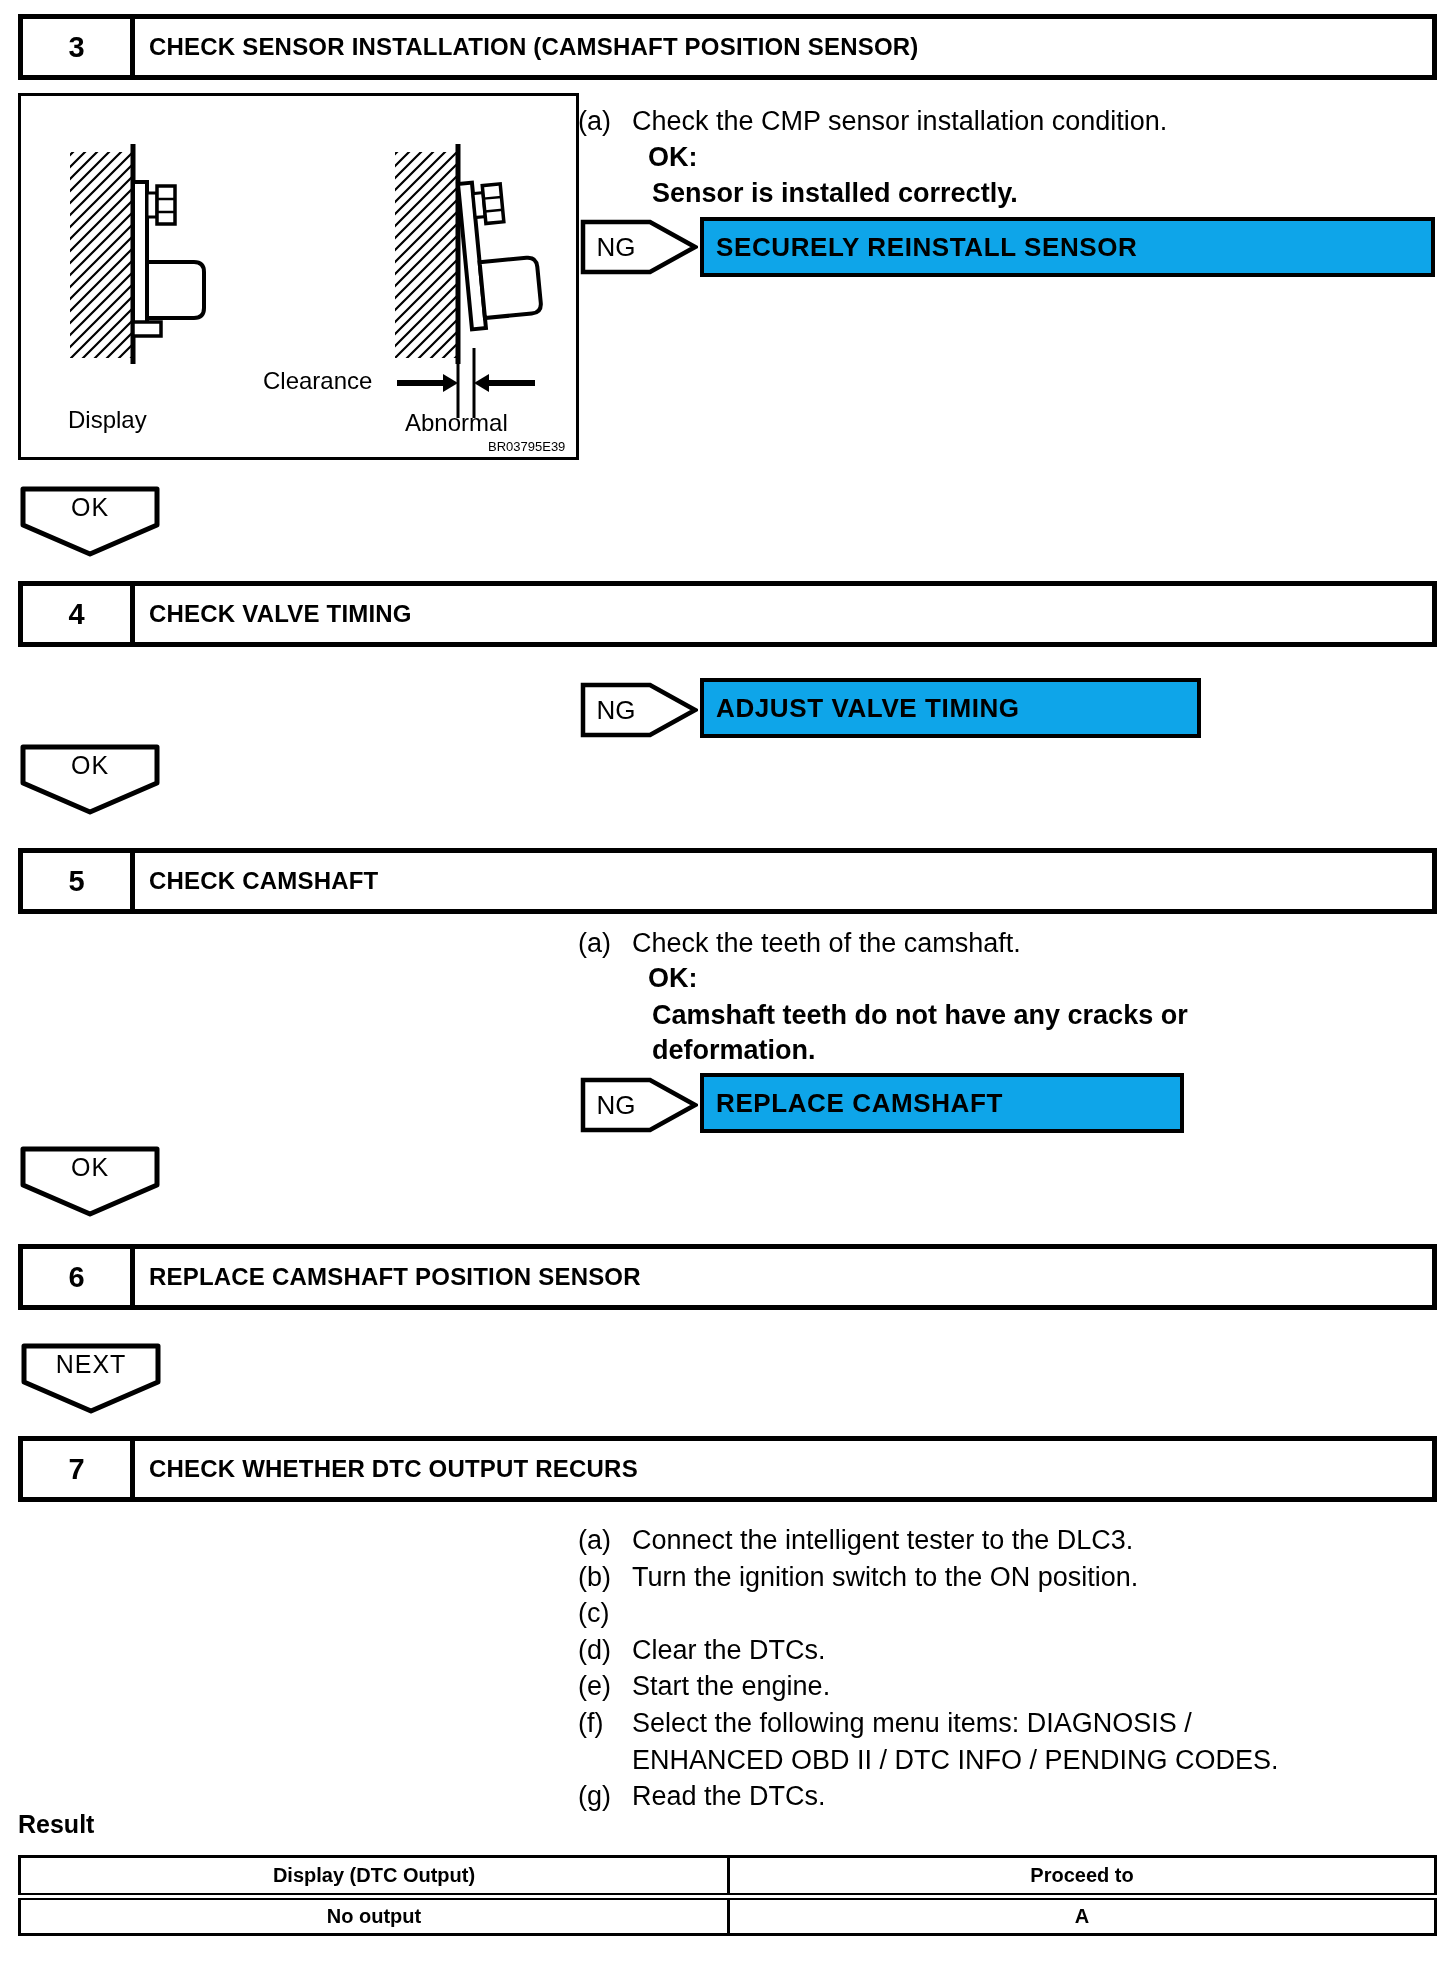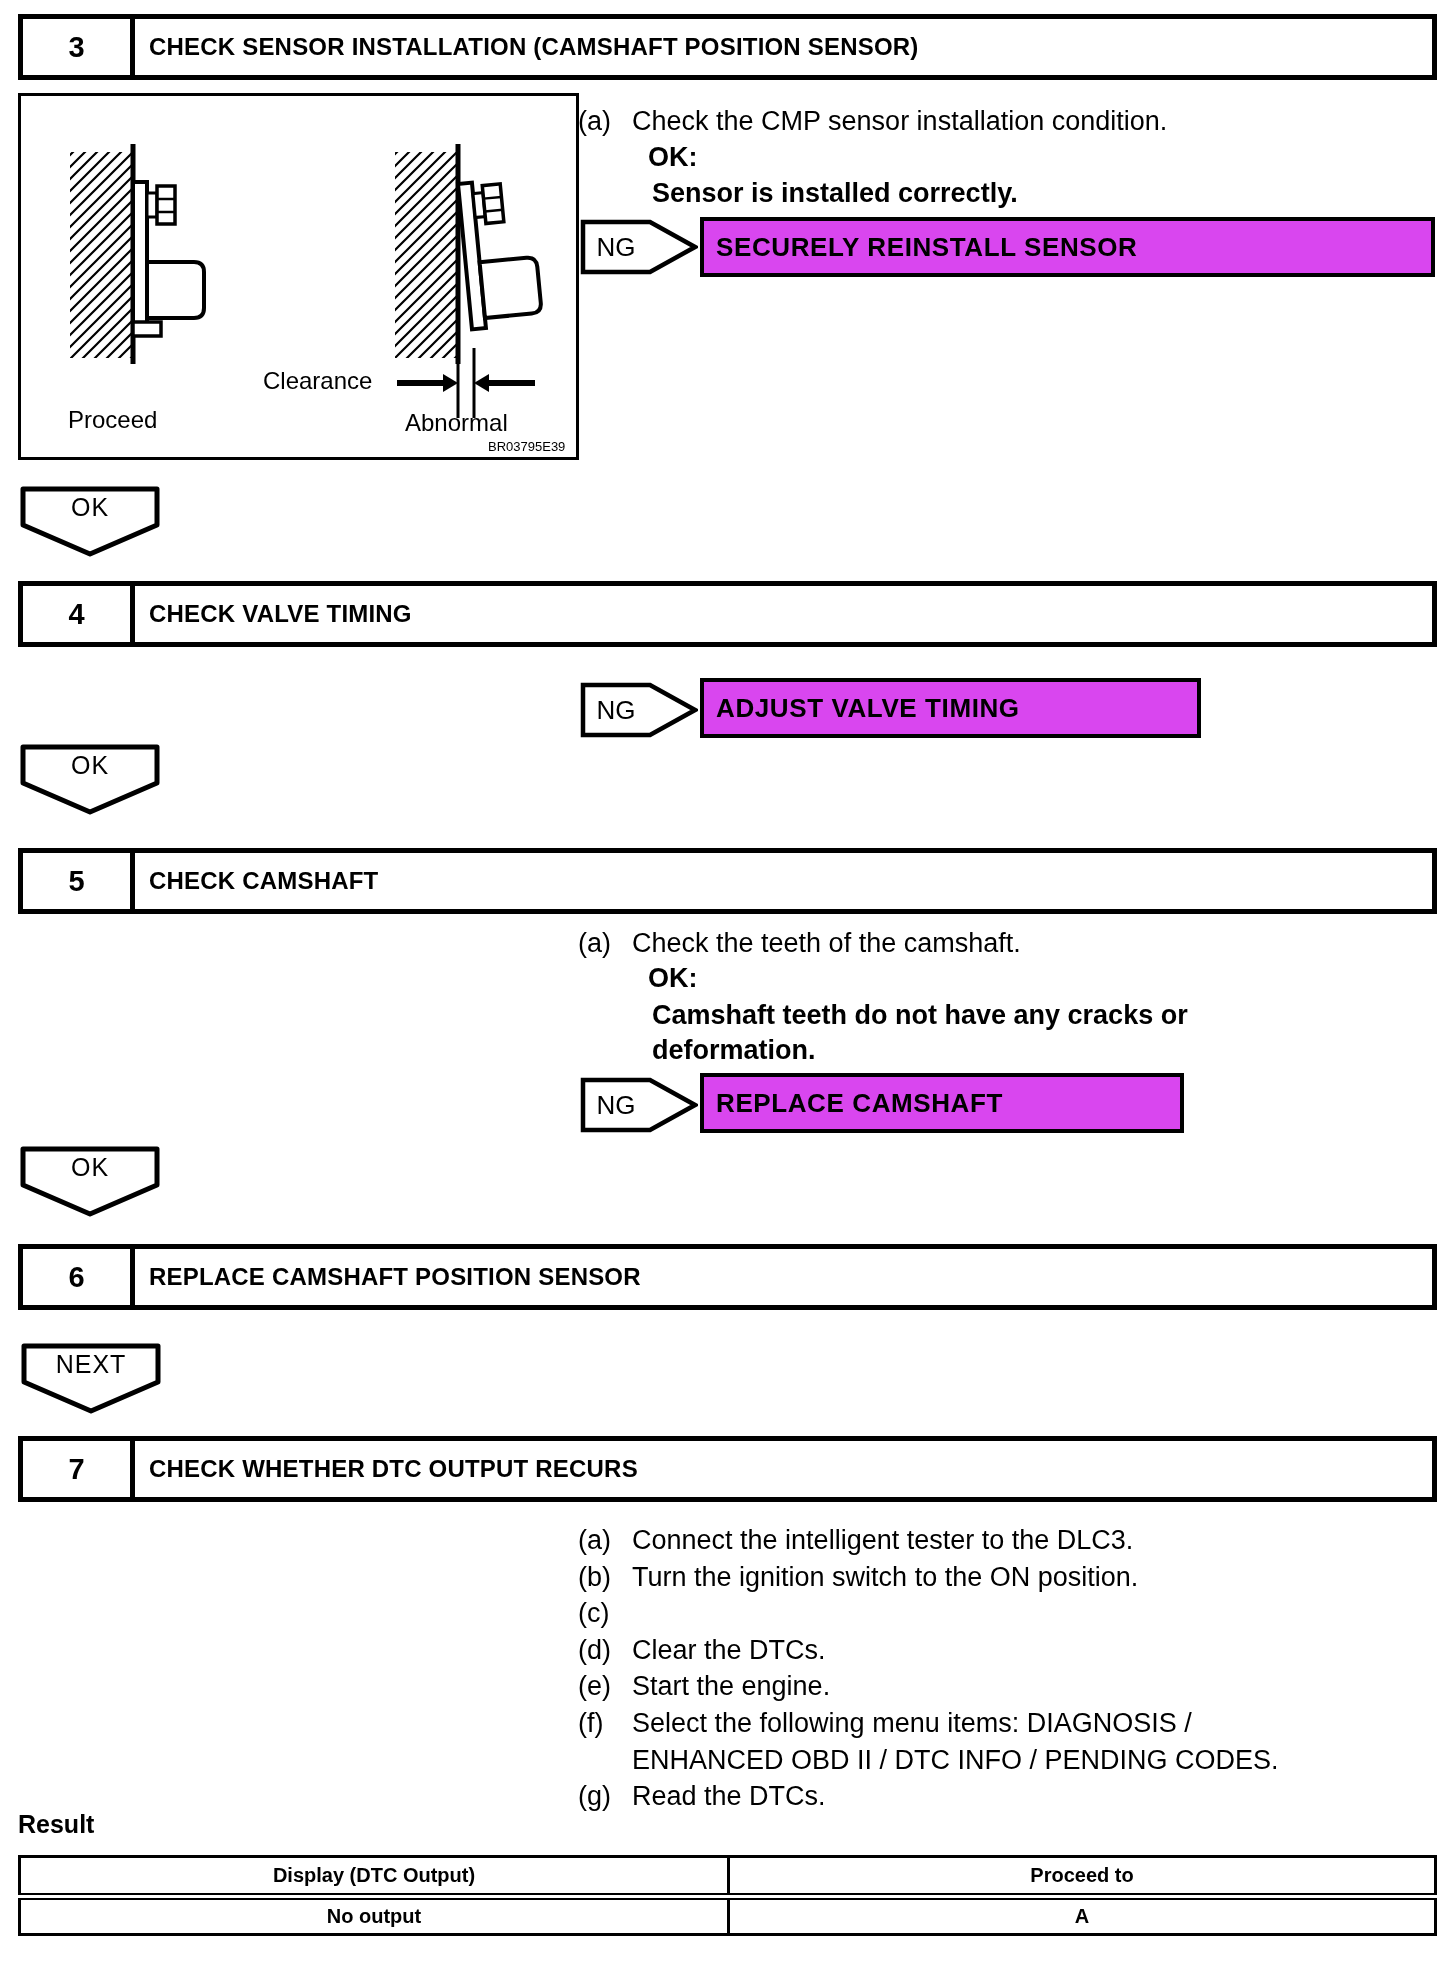--- a/index.html
+++ b/index.html
@@ -37,21 +37,21 @@
   
   .ng-shape{position:absolute;width:118px;height:56px;}
   .ng-shape span{
     position:absolute;left:0;top:0;width:72px;height:56px;
     display:flex;align-items:center;justify-content:center;
     font-weight:normal;font-size:26px;
   }
   .action-box{
     position:absolute;height:60px;border:4px solid #000;box-sizing:border-box;
     display:flex;align-items:center;padding-left:12px;
-    font-weight:bold;font-size:26px;letter-spacing:.6px;white-space:nowrap;background:#d946ef;
+    font-weight:bold;font-size:26px;letter-spacing:.6px;white-space:nowrap;background:#0ea5e9;
   }
   
   .connector{position:absolute;width:142px;height:74px;}
   .connector span{
     position:absolute;left:0;right:0;top:8px;text-align:center;
     font-weight:normal;font-size:25px;letter-spacing:1px;
   }
   
   .step7-list{position:absolute;left:578px;top:1522px;width:740px;font-size:27px;line-height:36.6px;}
   .list-row{display:flex;align-items:flex-start;}
@@ -113,21 +113,21 @@
         </g>
         <line x1="437" y1="252" x2="437" y2="322" stroke="#000" stroke-width="3"></line>
         <line x1="453" y1="252" x2="453" y2="322" stroke="#000" stroke-width="3"></line>
         <line x1="376" y1="287" x2="424" y2="287" stroke="#000" stroke-width="6"></line>
         <polygon points="422,278 437,287 422,296" fill="#000"></polygon>
         <polygon points="468,278 453,287 468,296" fill="#000"></polygon>
         <line x1="468" y1="287" x2="514" y2="287" stroke="#000" stroke-width="6"></line>
       </g>
     </svg>
     <span class="fig-label" style="left:242px;top:273px;">Clearance</span>
-    <span class="fig-label" style="left:47px;top:312px;">Proceed</span>
+    <span class="fig-label" style="left:47px;top:312px;">Display</span>
     <span class="fig-label" style="left:384px;top:315px;">Abnormal</span>
     <span class="fig-code" style="left:467px;top:344px;">BR03795E39</span>
   </div>
 
   <span class="tmark" style="left:578px;top:106px;">(a)</span>
   <span class="tline" style="left:632px;top:106px;">Check the CMP sensor installation condition.</span>
   <span class="tline bold" style="left:648px;top:142px;">OK:</span>
   <span class="tline bold" style="left:652px;top:178px;">Sensor is installed correctly.</span>
 
   <div class="ng-shape" style="left:580px;top:219px;">

